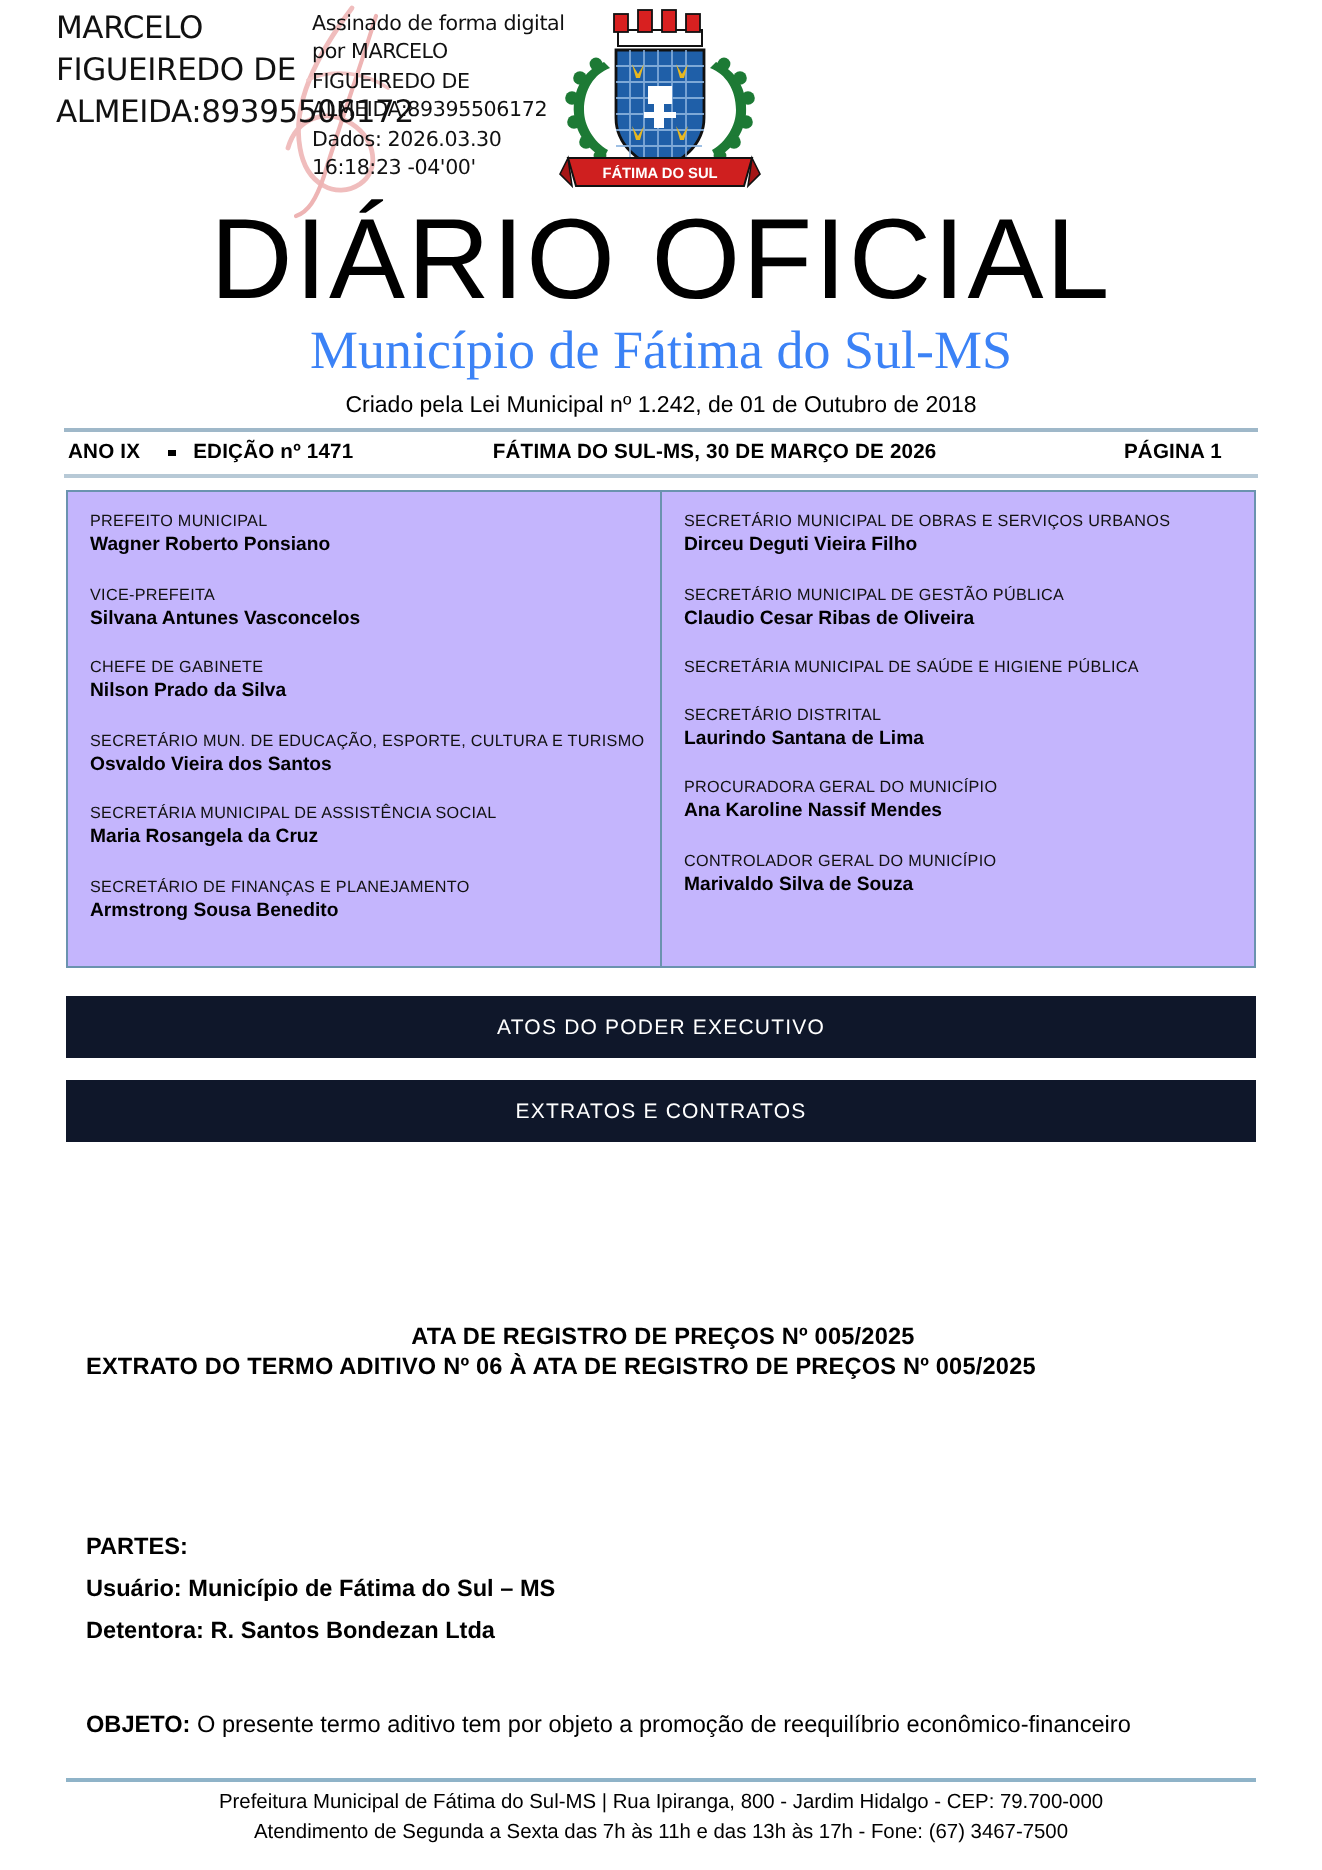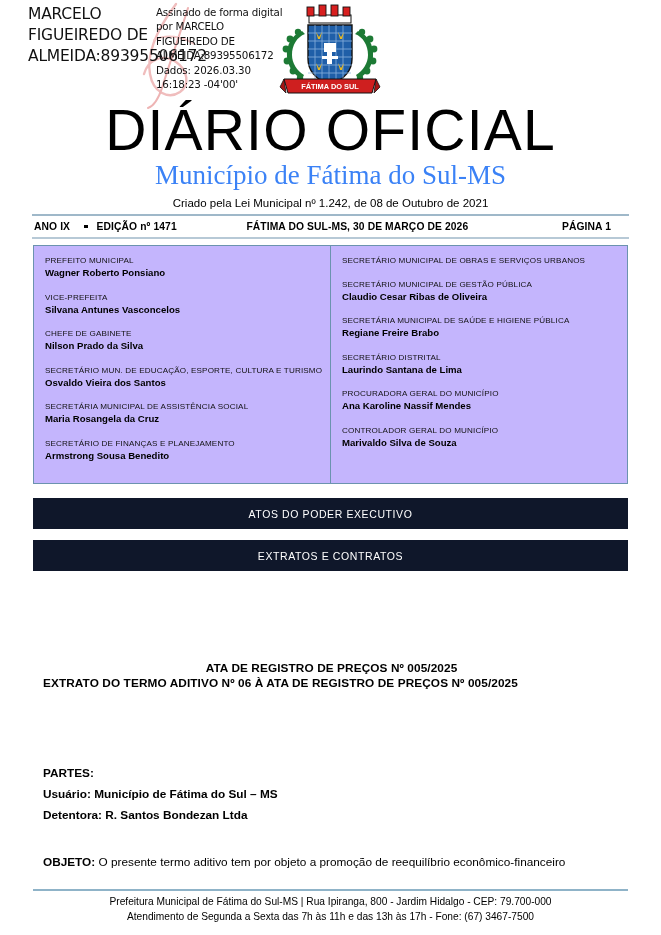--- a/index.html
+++ b/index.html
@@ -310,21 +310,21 @@
 
     <path d="M6 78 L98 78 L94 92 L10 92 Z" fill="#cf1f1f" stroke="#111" stroke-width="1"></path>
     <path d="M6 78 L2 86 L8 92 Z" fill="#a51515" stroke="#111" stroke-width="0.8"></path>
     <path d="M98 78 L102 86 L96 92 Z" fill="#a51515" stroke="#111" stroke-width="0.8"></path>
     <text x="52" y="88" text-anchor="middle" font-family="Liberation Sans, sans-serif" font-size="7.4" font-weight="bold" fill="#ffffff">FÁTIMA DO SUL</text>
   </svg>
 
   <div class="masthead">
     <div class="do-title">DIÁRIO OFICIAL</div>
     <div class="do-sub">Município de Fátima do Sul-MS</div>
-    <div class="do-law">Criado pela Lei Municipal nº 1.242, de 08 de Outubro de 2021</div>
+    <div class="do-law">Criado pela Lei Municipal nº 1.242, de 01 de Outubro de 2018</div>
   </div>
 
   <div class="infobar-wrap">
     <div class="rule"></div>
     <div class="infobar">
       <span class="ib-ano">ANO IX</span>
       <span class="ib-dot"></span>
       <span class="ib-ed">EDIÇÃO nº 1471</span>
       <span class="ib-center">FÁTIMA DO SUL-MS, 30 DE MARÇO DE 2026</span>
       <span class="ib-page">PÁGINA 1</span>
@@ -355,28 +355,28 @@
         <div class="off-name">Maria Rosangela da Cruz</div>
       </div>
       <div class="off-entry">
         <div class="off-role">SECRETÁRIO DE FINANÇAS E PLANEJAMENTO</div>
         <div class="off-name">Armstrong Sousa Benedito</div>
       </div>
     </div>
     <div class="off-col right">
       <div class="off-entry">
         <div class="off-role">SECRETÁRIO MUNICIPAL DE OBRAS E SERVIÇOS URBANOS</div>
+        <div class="off-name">Dirceu Deguti Vieira Filho</div>
       </div>
       <div class="off-entry">
         <div class="off-role">SECRETÁRIO MUNICIPAL DE GESTÃO PÚBLICA</div>
         <div class="off-name">Claudio Cesar Ribas de Oliveira</div>
       </div>
       <div class="off-entry">
         <div class="off-role">SECRETÁRIA MUNICIPAL DE SAÚDE E HIGIENE PÚBLICA</div>
-        <div class="off-name">Regiane Freire Brabo</div>
       </div>
       <div class="off-entry">
         <div class="off-role">SECRETÁRIO DISTRITAL</div>
         <div class="off-name">Laurindo Santana de Lima</div>
       </div>
       <div class="off-entry">
         <div class="off-role">PROCURADORA GERAL DO MUNICÍPIO</div>
         <div class="off-name">Ana Karoline Nassif Mendes</div>
       </div>
       <div class="off-entry">

